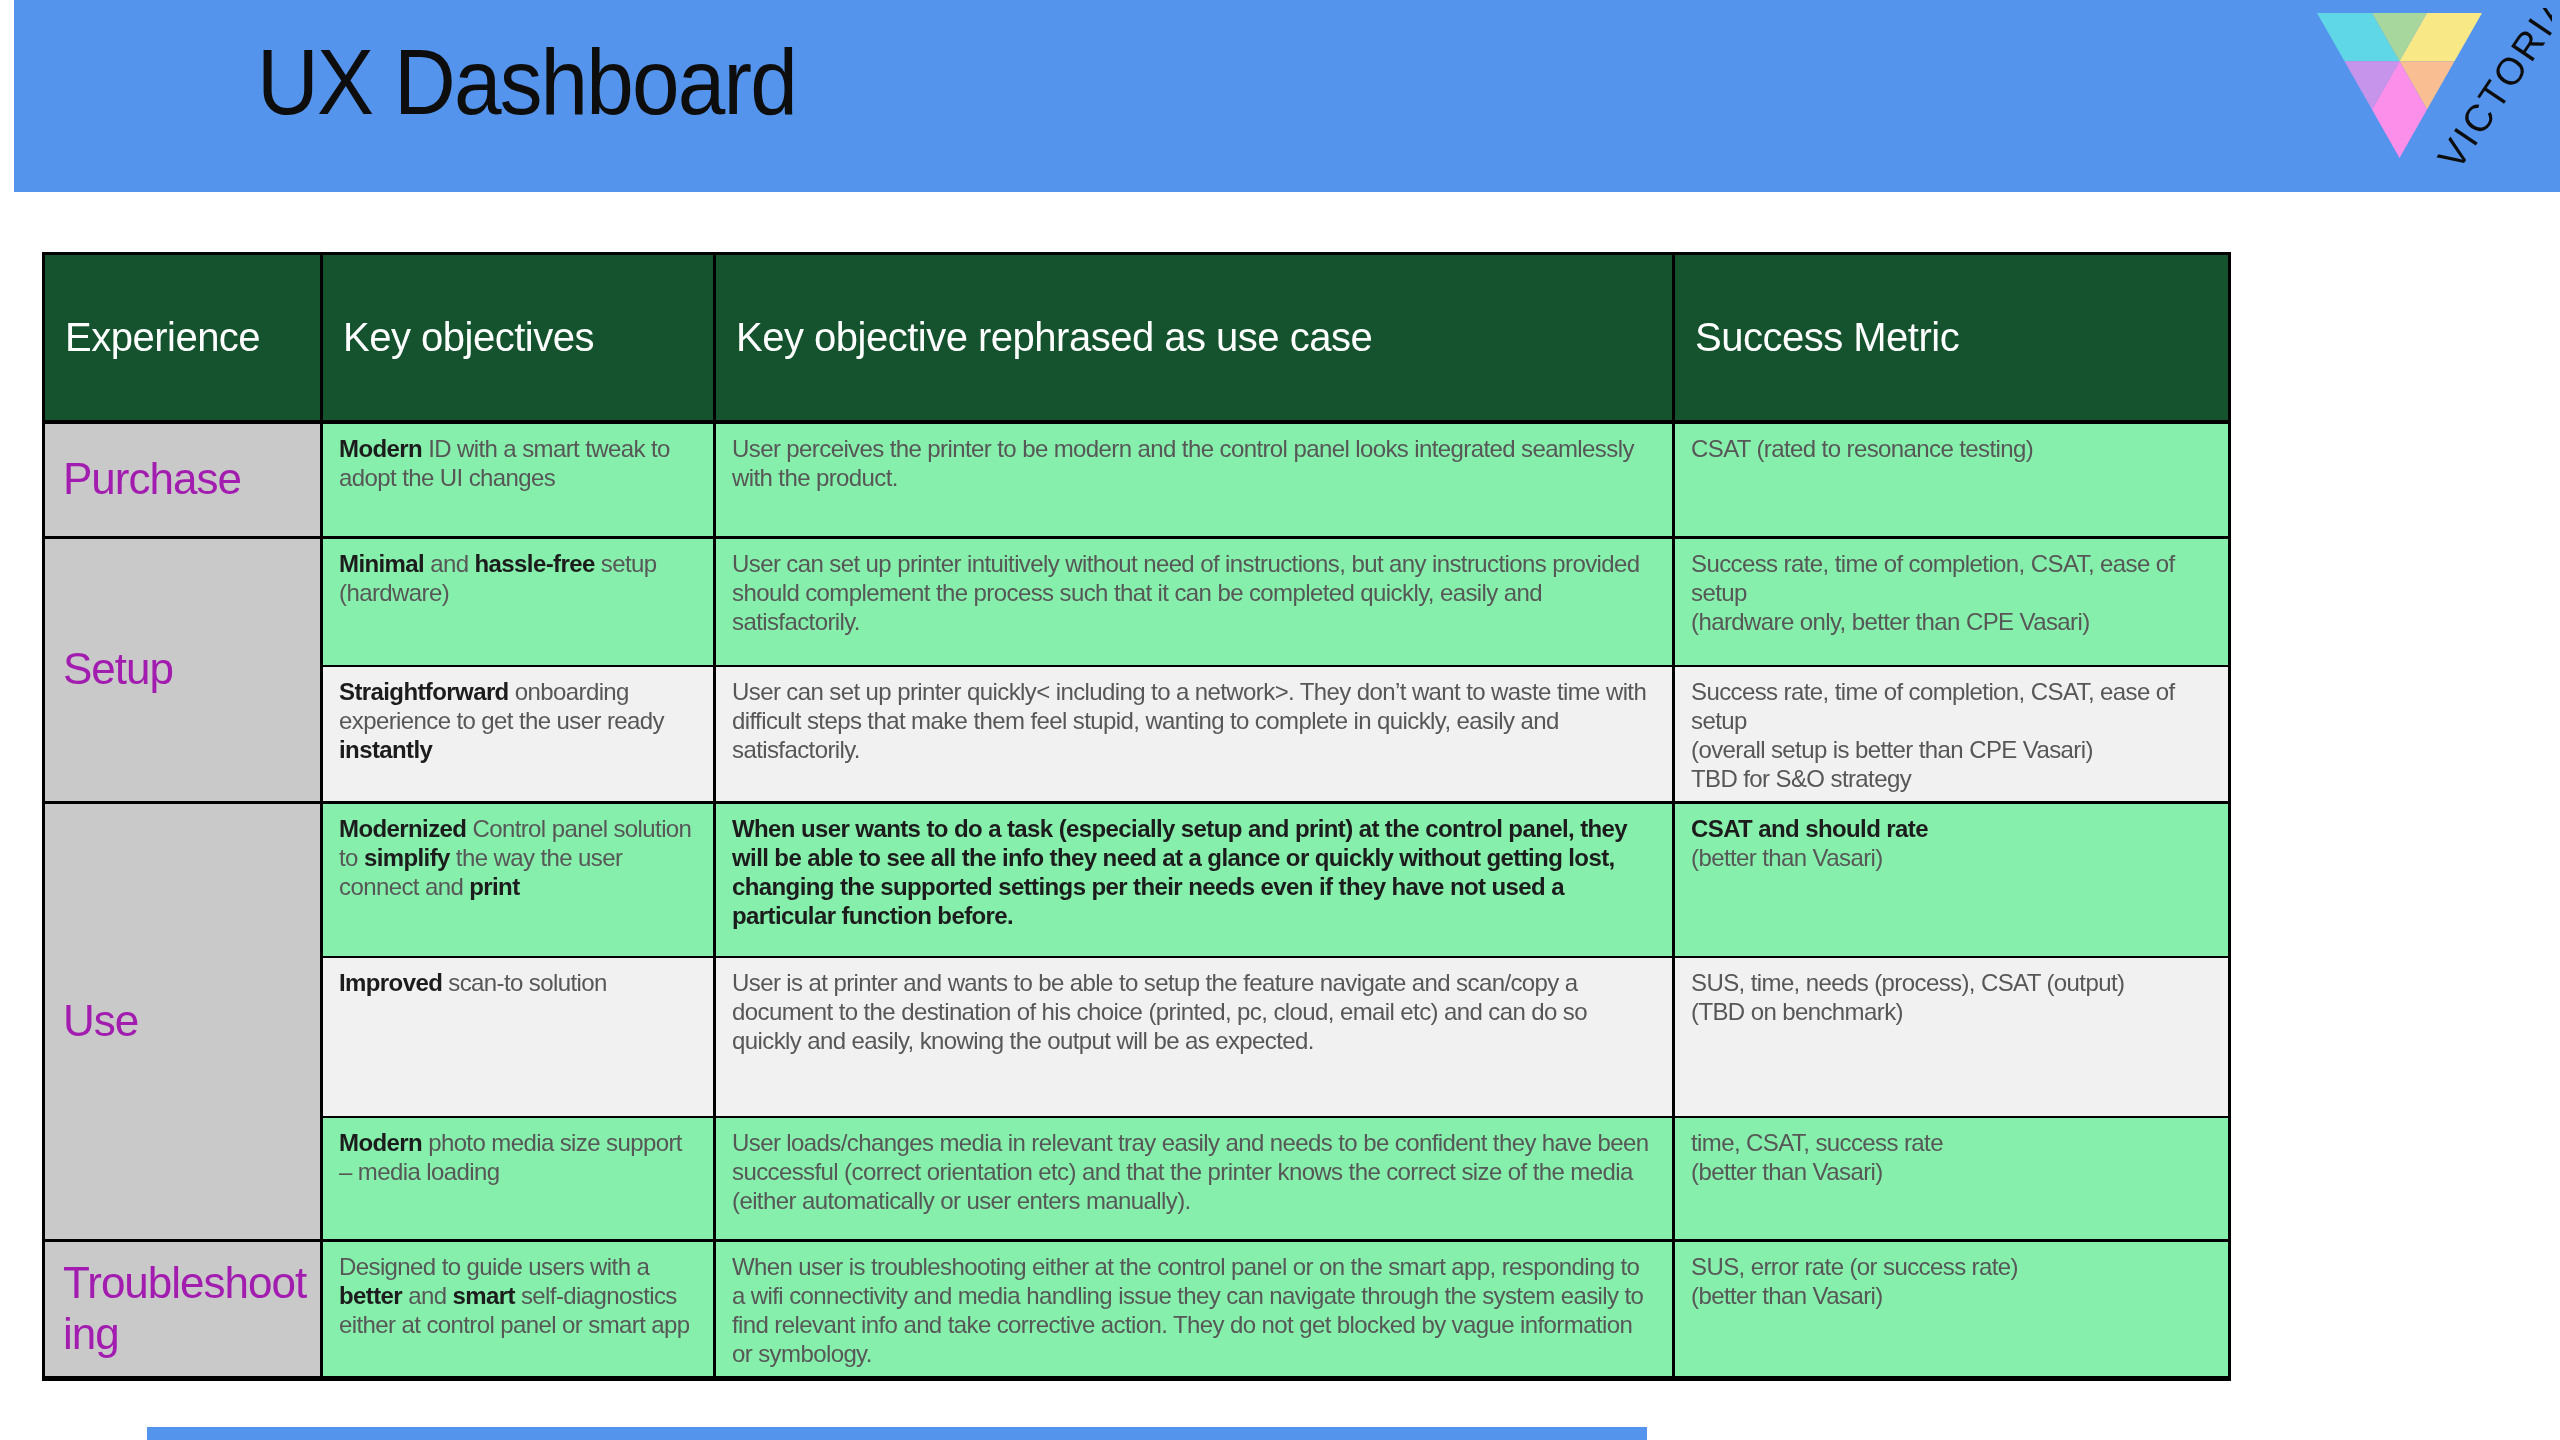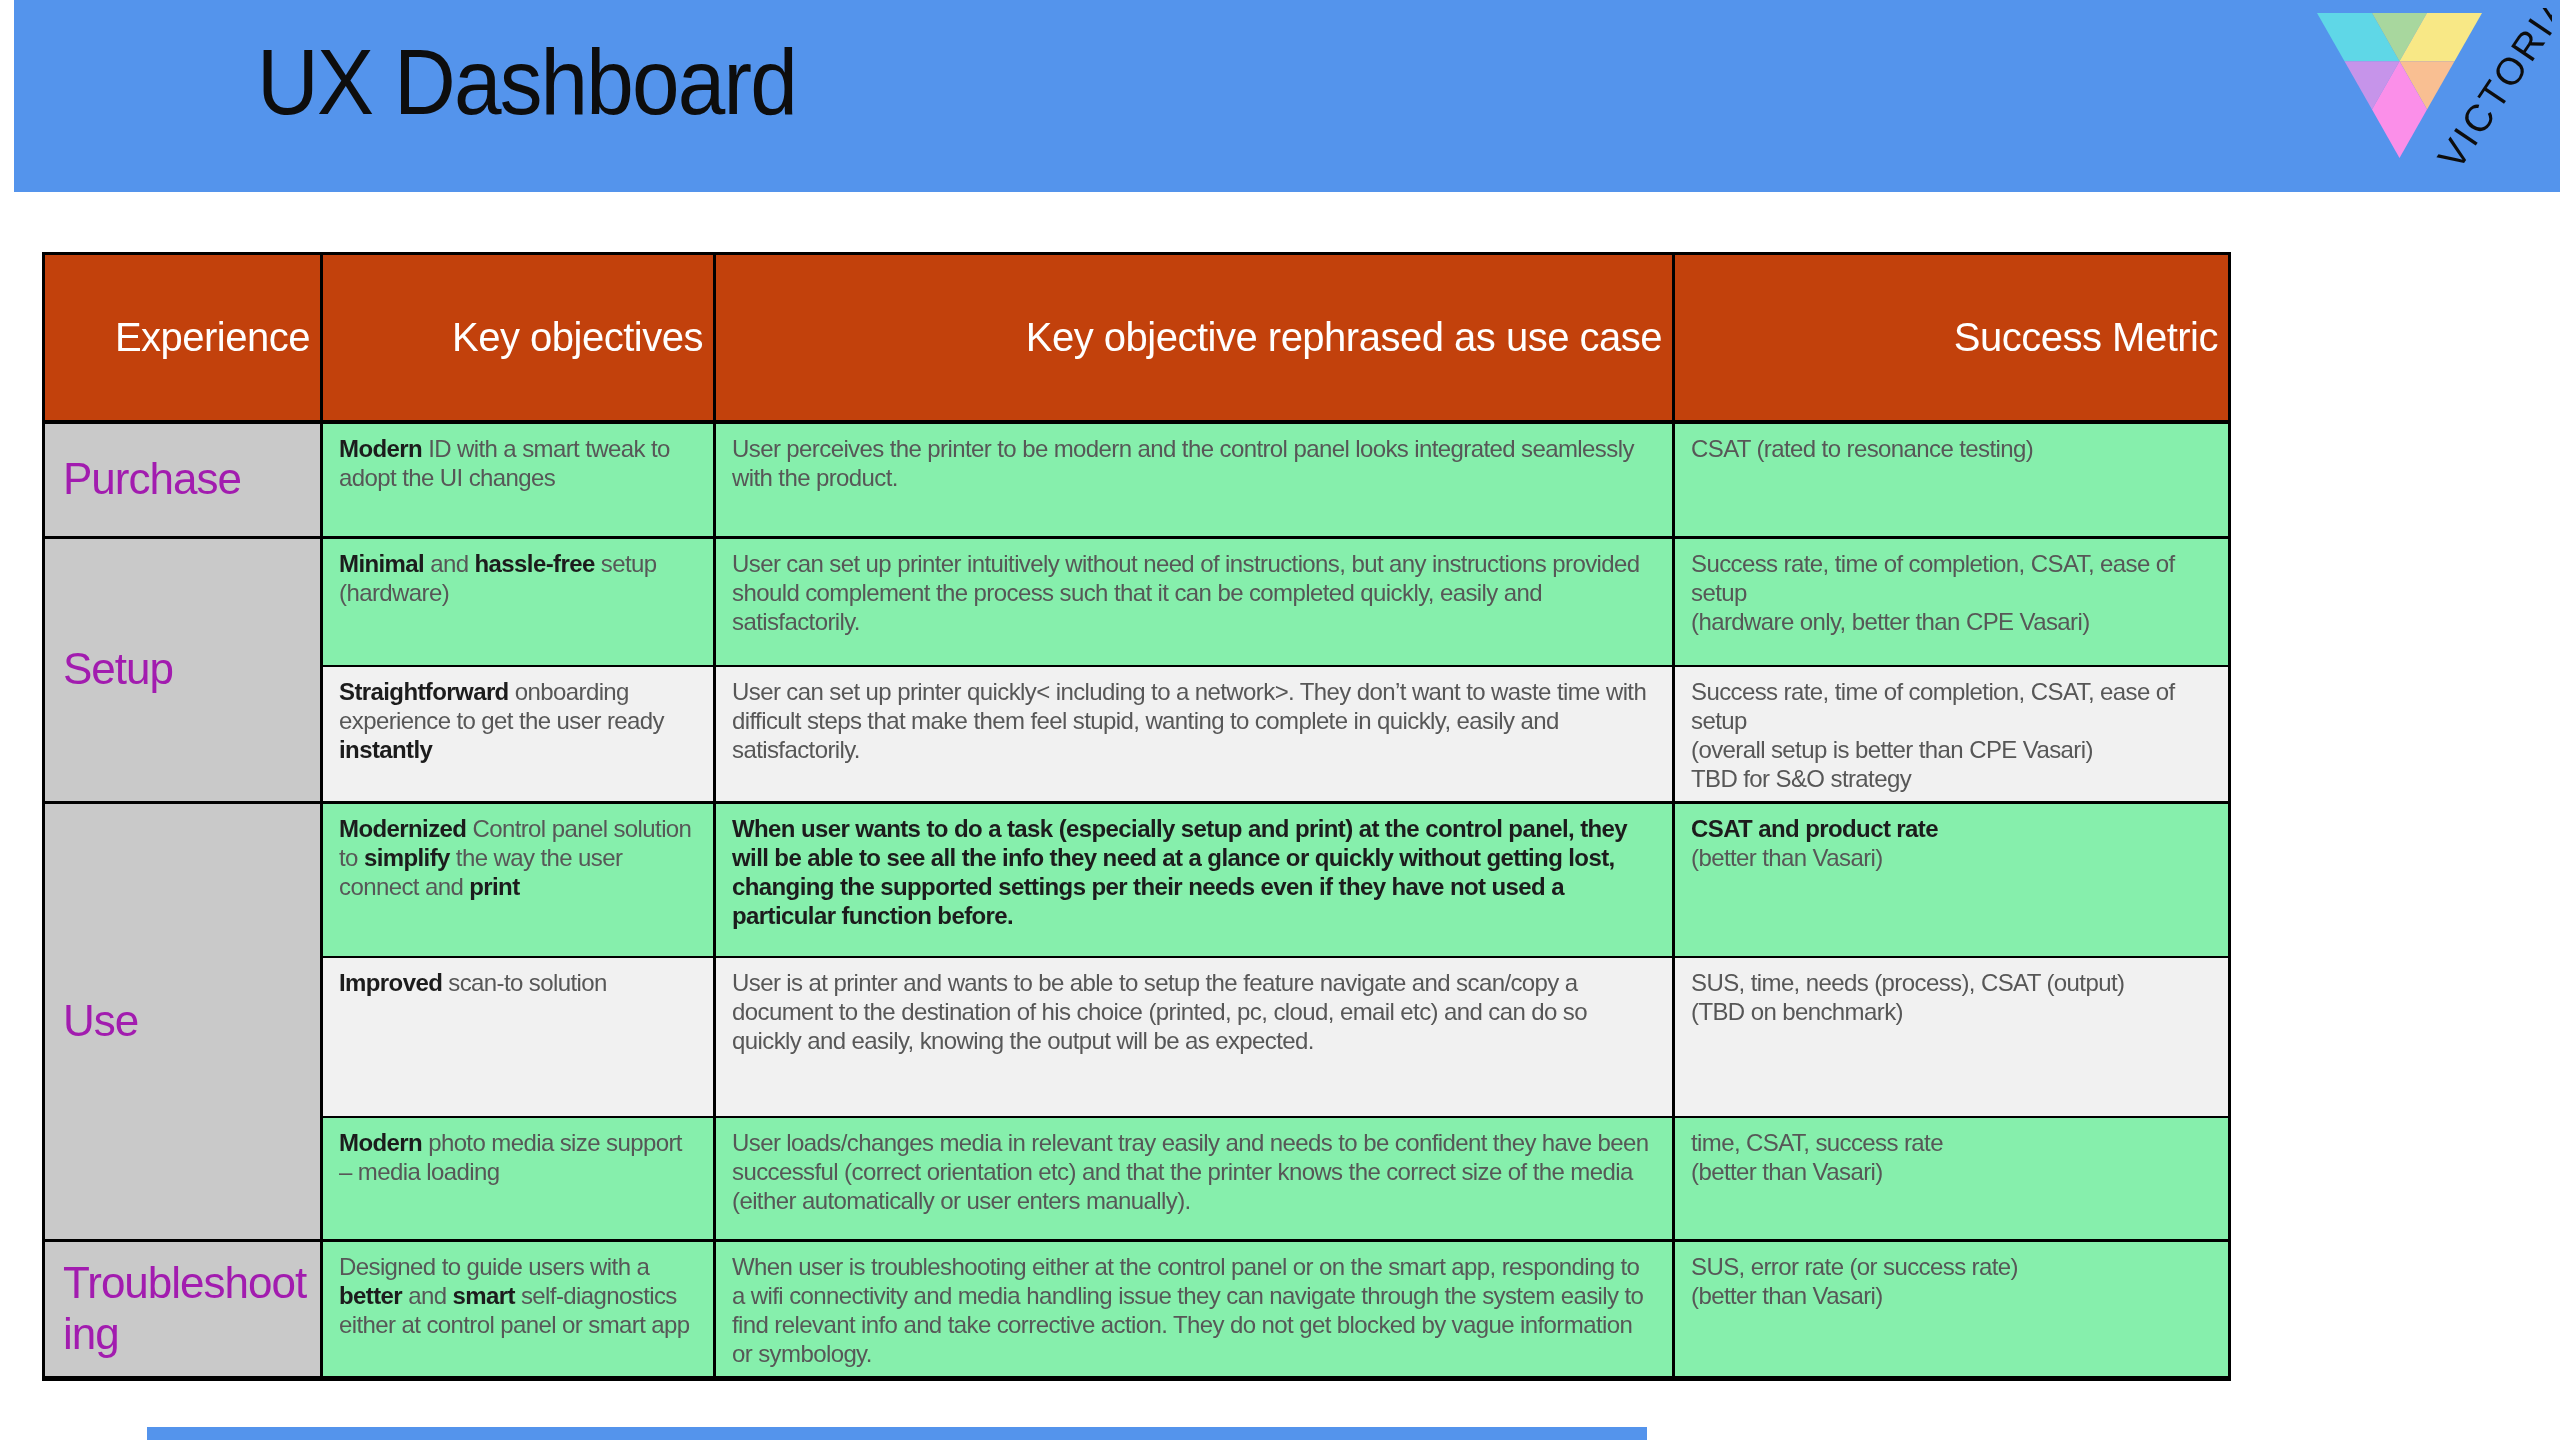--- a/index.html
+++ b/index.html
@@ -22,22 +22,22 @@
     position:absolute;left:147px;top:1427px;width:1500px;height:13px;
     background:#5494ec;
   }
   table.ux{
     position:absolute;left:42px;top:252px;width:2186px;
     border-collapse:collapse;table-layout:fixed;
     border:3px solid #000;border-bottom-width:5px;
   }
   thead tr{height:168px;}
   th{
-    background:#c2410c;color:#ffffff;font-weight:normal;
-    font-size:40px;text-align:right;padding:0 10px 0 20px;
+    background:#14532d;color:#ffffff;font-weight:normal;
+    font-size:40px;text-align:left;padding:0 10px 0 20px;
     vertical-align:middle;
     border:3px solid #000;border-bottom-width:4px;
     letter-spacing:-0.5px;
   }
   td{border:3px solid #000;border-top-width:2px;border-bottom-width:2px;}
   tr.group-start td{border-top-width:3px;}
   td.exp{
     background:#c9c9c9;color:#a21caf;font-size:44px;
     padding:6px 10px 6px 18px;vertical-align:middle;
     letter-spacing:-1px;word-break:break-all;line-height:1.15;
@@ -102,21 +102,21 @@
         <td class="cell"><span class="b">Straightforward</span><span> onboarding experience to get the user ready </span><span class="b">instantly</span></td>
         <td class="cell"><span>User can set up printer quickly&lt; including to a network&gt;. They don’t want to waste time with difficult steps that make them feel stupid, wanting to complete in quickly, easily and satisfactorily.</span></td>
         <td class="cell"><span>Success rate, time of completion, CSAT, ease of setup
 (overall setup is better than CPE Vasari)
 TBD for S&amp;O strategy</span></td>
       </tr>
       <tr class="group-start" style="height: 155px;">
         <td class="exp" rowspan="3">Use</td>
         <td class="cell"><span class="b">Modernized</span><span> Control panel solution to </span><span class="b">simplify</span><span> the way the user connect and </span><span class="b">print</span></td>
         <td class="cell"><span class="b">When user wants to do a task (especially setup and print) at the control panel, they will be able to see all the info they need at a glance or quickly without getting lost, changing the supported settings per their needs even if they have not used a particular function before.</span></td>
-        <td class="cell"><span class="b">CSAT and product rate</span><span>
+        <td class="cell"><span class="b">CSAT and should rate</span><span>
 (better than Vasari)</span></td>
       </tr>
       <tr class="shaded" style="height: 160px;">
         <td class="cell"><span class="b">Improved</span><span> scan-to solution</span></td>
         <td class="cell"><span>User is at printer and wants to be able to setup the feature navigate and scan/copy a document to the destination of his choice (printed, pc, cloud, email etc) and can do so quickly and easily, knowing the output will be as expected.</span></td>
         <td class="cell"><span>SUS, time, needs (process), CSAT (output)
 (TBD on benchmark)</span></td>
       </tr>
       <tr style="height: 123px;">
         <td class="cell"><span class="b">Modern</span><span> photo media size support – media loading</span></td>

